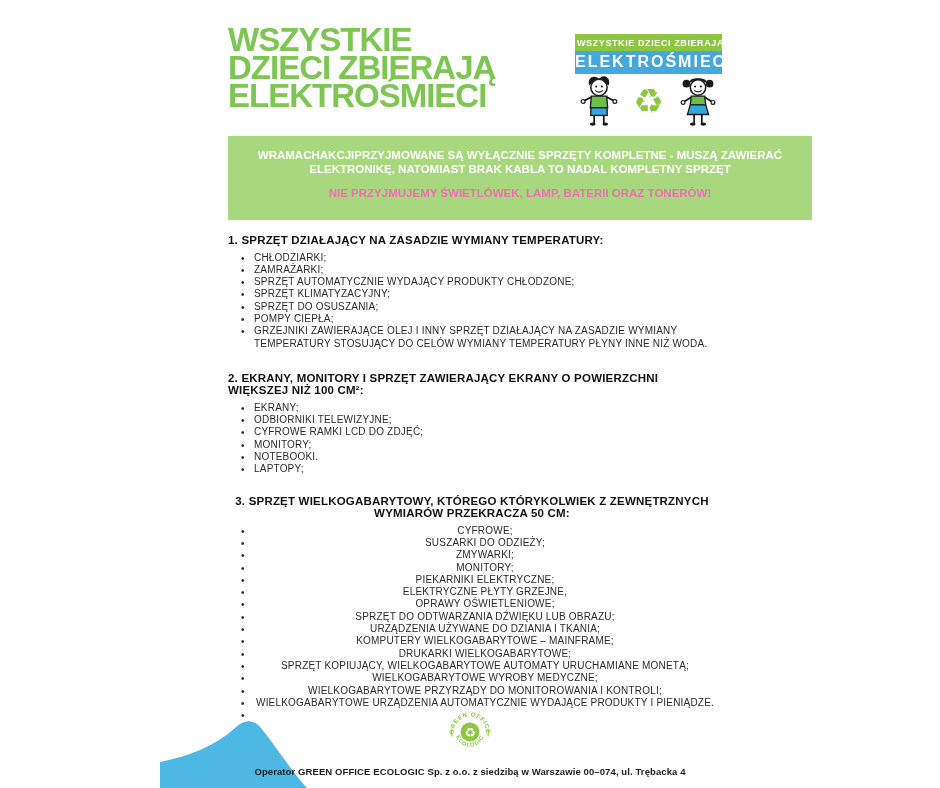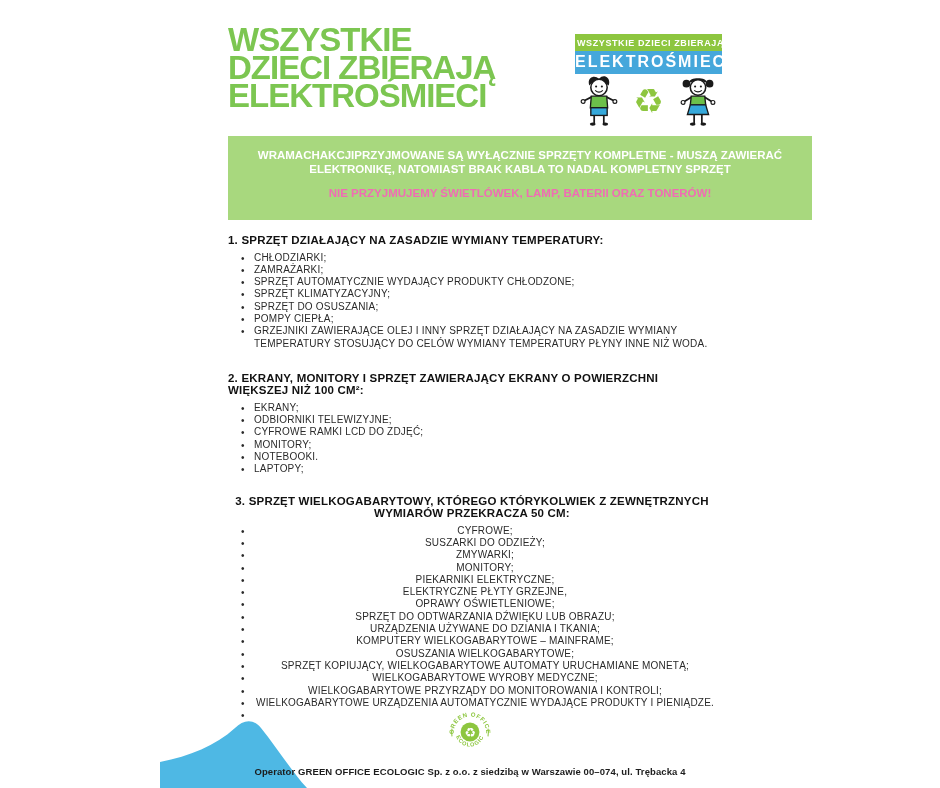--- a/index.html
+++ b/index.html
@@ -137,21 +137,21 @@
             <li>CYFROWE;</li>
             <li>SUSZARKI DO ODZIEŻY;</li>
             <li>ZMYWARKI;</li>
             <li>MONITORY;</li>
             <li>PIEKARNIKI ELEKTRYCZNE;</li>
             <li>ELEKTRYCZNE PŁYTY GRZEJNE,</li>
             <li>OPRAWY OŚWIETLENIOWE;</li>
             <li>SPRZĘT DO ODTWARZANIA DŹWIĘKU LUB OBRAZU;</li>
             <li>URZĄDZENIA UŻYWANE DO DZIANIA I TKANIA;</li>
             <li>KOMPUTERY WIELKOGABARYTOWE – MAINFRAME;</li>
-            <li>OSUSZANIA WIELKOGABARYTOWE;</li>
+            <li>DRUKARKI WIELKOGABARYTOWE;</li>
             <li>SPRZĘT KOPIUJĄCY, WIELKOGABARYTOWE AUTOMATY URUCHAMIANE MONETĄ;</li>
             <li>WIELKOGABARYTOWE WYROBY MEDYCZNE;</li>
             <li>WIELKOGABARYTOWE PRZYRZĄDY DO MONITOROWANIA I KONTROLI;</li>
             <li>WIELKOGABARYTOWE URZĄDZENIA AUTOMATYCZNIE WYDAJĄCE PRODUKTY I PIENIĄDZE.</li>
             <li></li>
           </ul>
       </section>
     </div>
 
     <svg class="wave" viewBox="0 0 150 76" preserveAspectRatio="none">

